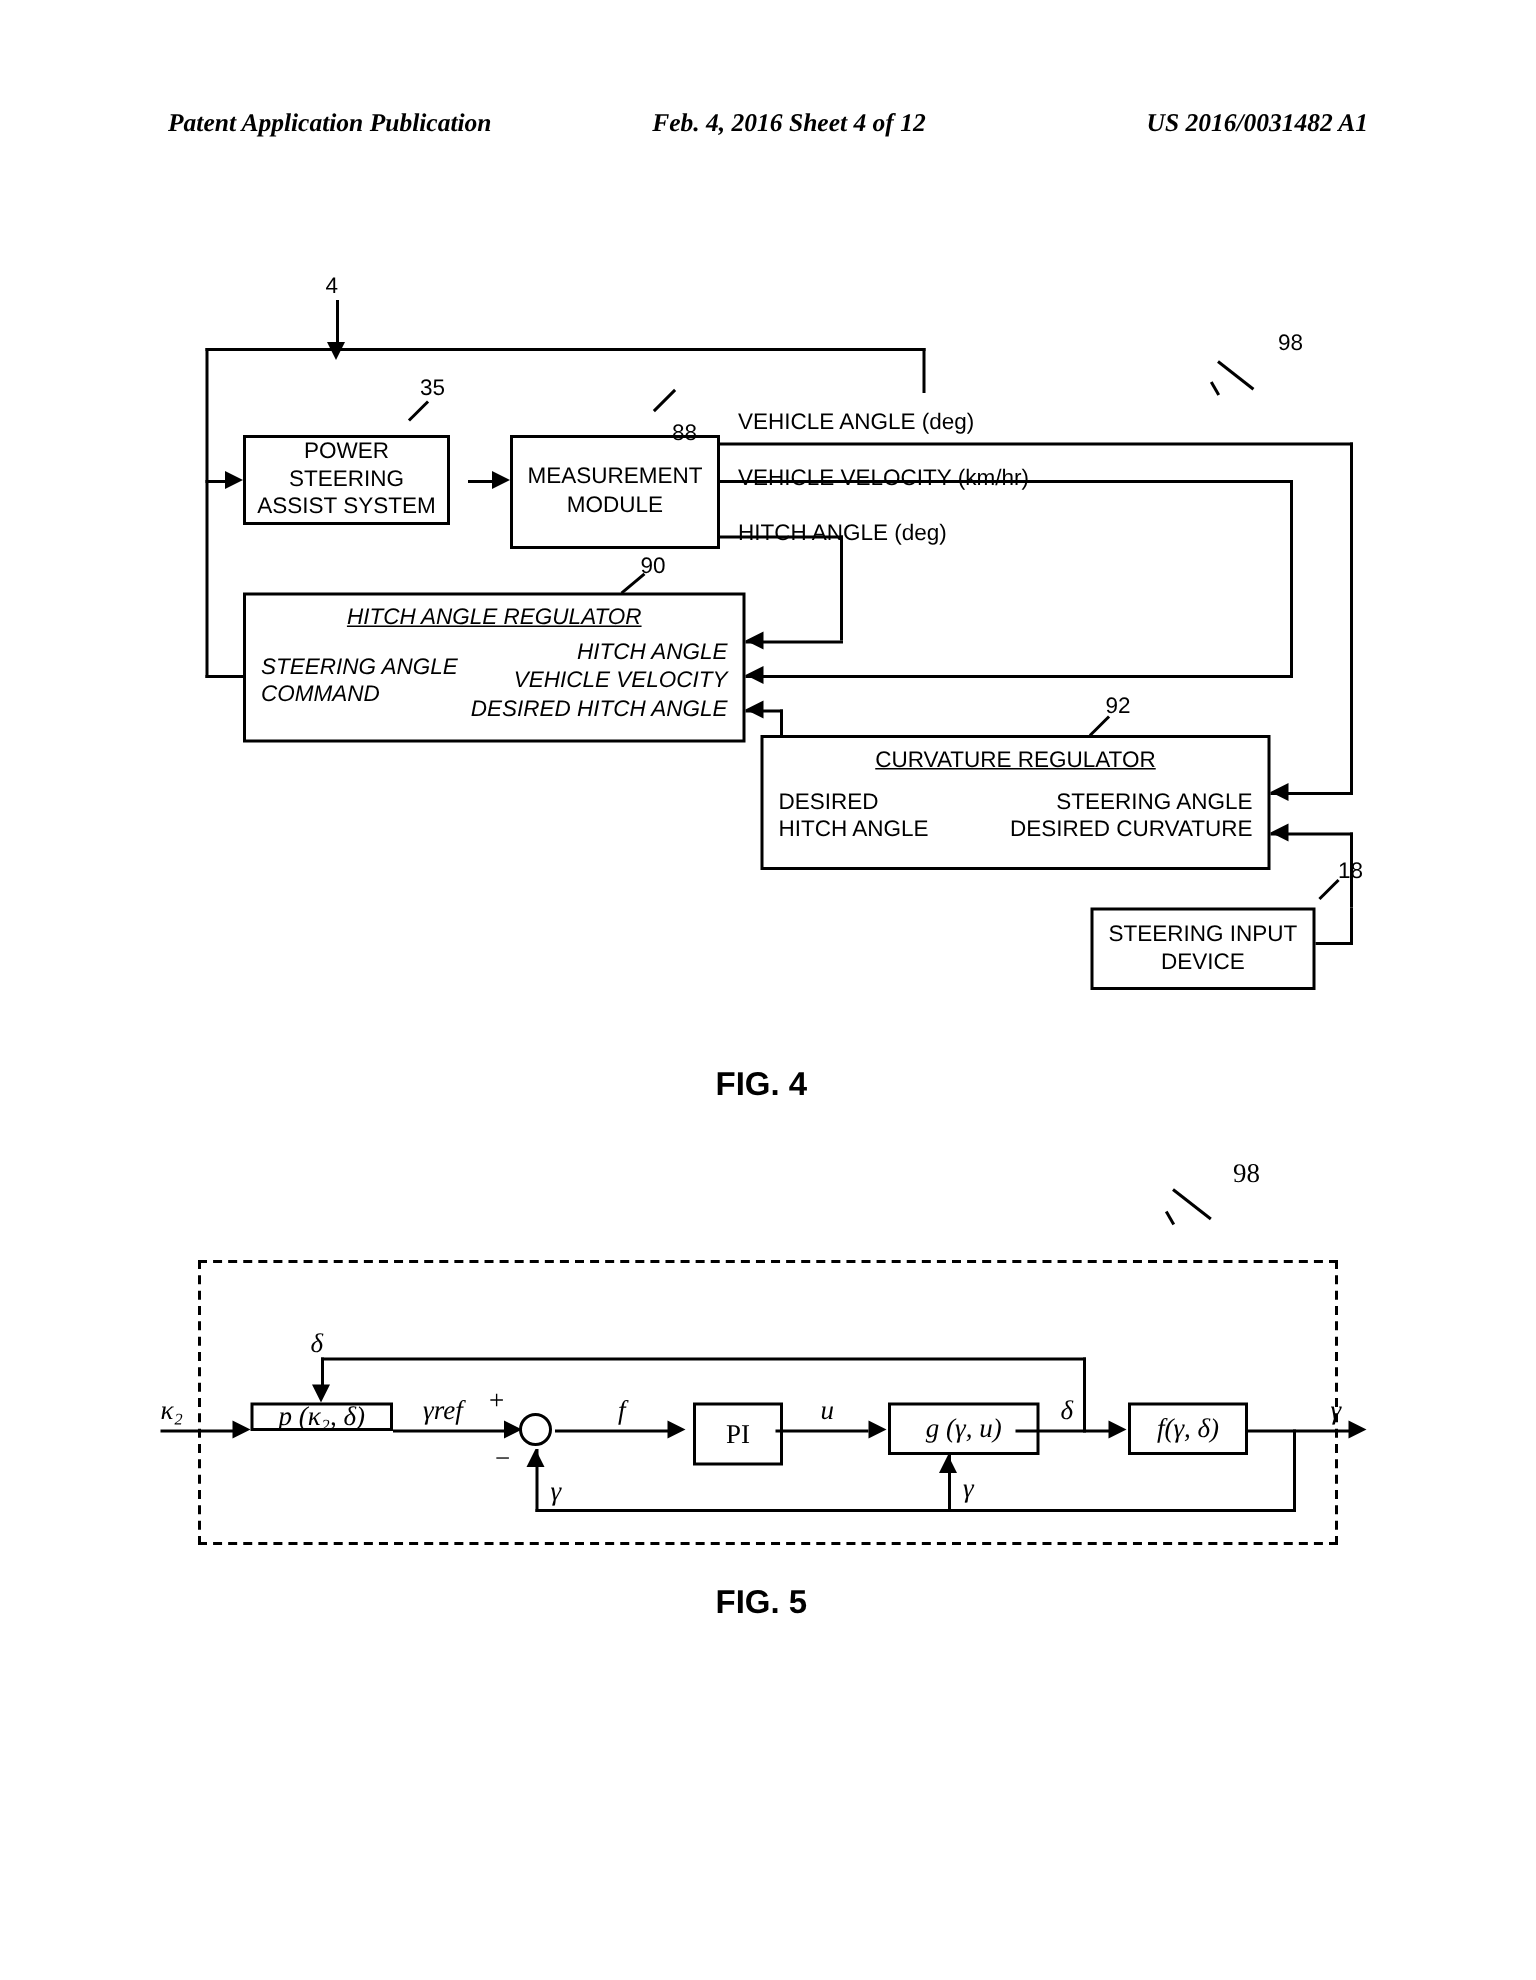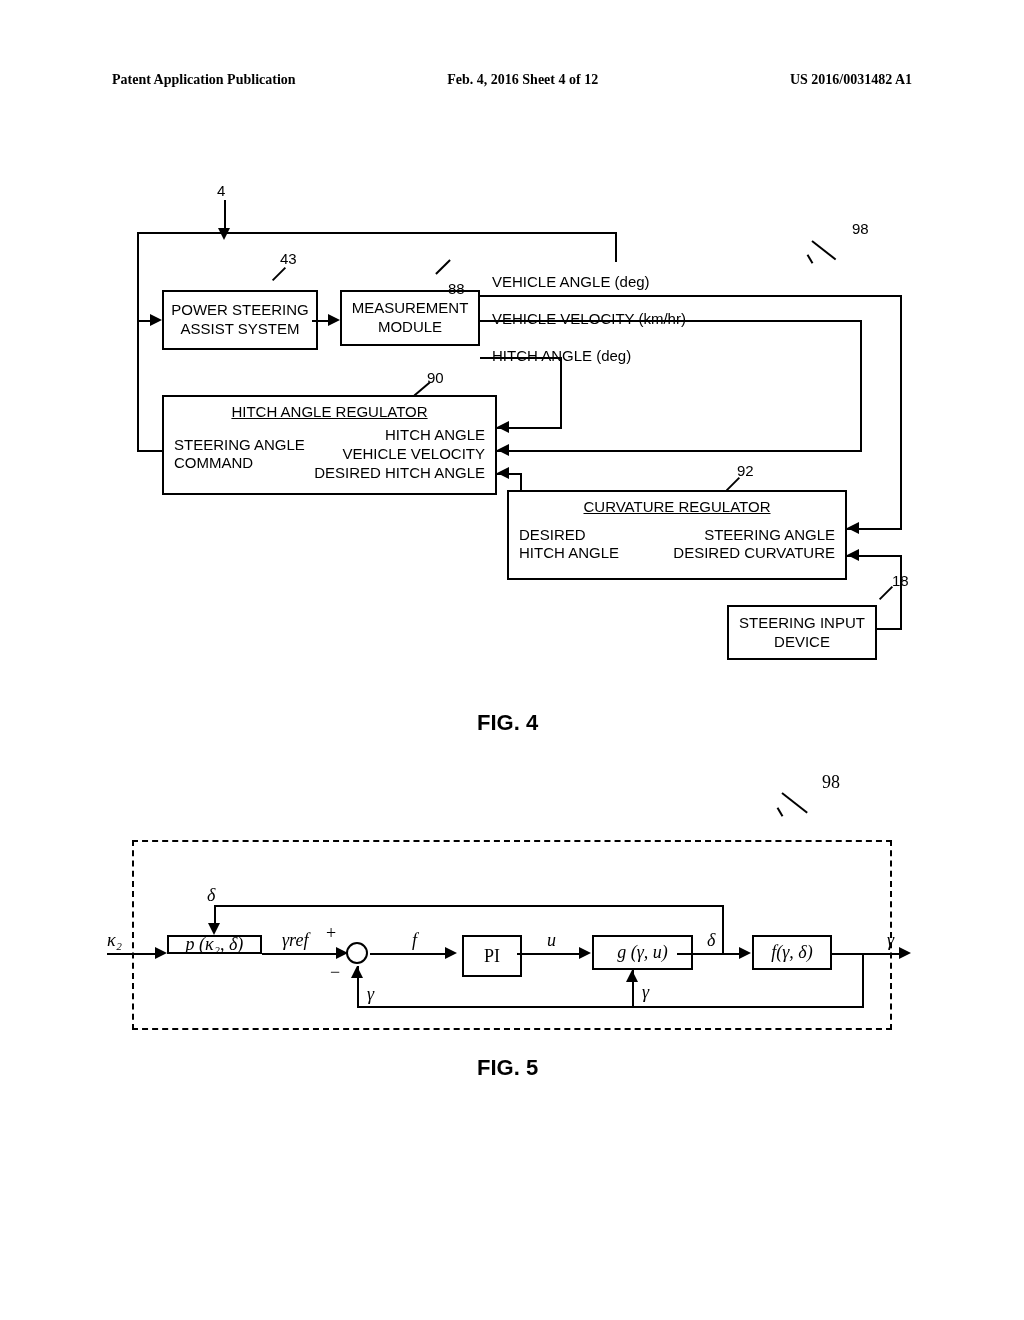--- a/index.html
+++ b/index.html
@@ -13,22 +13,23 @@
   
   
   .page-header {
     position: absolute;
     top: 72px;
     left: 112px;
     right: 112px;
     display: flex;
     justify-content: space-between;
     font-family: "Times New Roman", serif;
-    font-size: 14px;
+    font-size: 17px;
     font-weight: bold;
+    font-style: italic;
   }
   .page-header .pub-date { position: relative; left: -20px; }
 
   
   .fig4-area {
     position: absolute;
     top: 150px;
     left: 112px;
     width: 800px;
     height: 540px;
@@ -103,29 +104,29 @@
 <div class="fig4-area">
 
   <div class="lead-label" style="top:70px; left:740px;">98</div>
   <div class="line" style="top:90px; left:700px; width:30px; height:2px; transform:rotate(38deg); transform-origin:left center;"></div>
   <div class="tick" style="top:108px; left:693px; width:10px; height:2px; transform:rotate(60deg);"></div>
 
   <div class="lead-label" style="top:32px; left:105px;">4</div>
   <div class="line vline" style="top:50px; left:112px; height:30px;"></div>
   <div class="arrow-down" style="top:78px; left:106px;"></div>
 
-  <div class="box" style="top:140px; left:50px; width:156px; height:60px;">
+  <div class="box" style="top:140px; left:50px; width:138px; height:60px;">
     <span>POWER STEERING</span>
     <span>ASSIST SYSTEM</span>
   </div>
 
-  <div class="lead-label" style="top:100px; left:168px;">43</div>
+  <div class="lead-label" style="top:100px; left:168px;">35</div>
   <div class="line" style="top:123px; left:158px; width:18px; height:2px; transform:rotate(-45deg);"></div>
 
-  <div class="box" style="top:140px; left:228px; width:140px; height:56px;">
+  <div class="box" style="top:140px; left:228px; width:140px; height:76px;">
     <span>MEASUREMENT</span>
     <span>MODULE</span>
   </div>
 
   <div class="lead-label" style="top:92px; left:336px;margin-top:38px;">88</div>
   <div class="line" style="top:116px; left:321px; width:20px; height:2px; transform:rotate(-45deg);"></div>
 
   <div class="line hline" style="top:170px; left:200px; width:17px;"></div>
   <div class="arrow-right" style="top:164px; left:216px;"></div>
 
@@ -134,21 +135,21 @@
   <div class="lead-label" style="top:197px; left:380px;">HITCH ANGLE (deg)</div>
 
   <div class="line hline" style="top:145px; left:368px; width:422px;"></div>
   <div class="line hline" style="top:170px; left:368px; width:382px;"></div>
   <div class="line hline" style="top:207px; left:368px; width:82px;"></div>
 
   <div class="line vline" style="top:145px; left:788px; height:235px;"></div>
   <div class="line vline" style="top:170px; left:748px; height:132px;"></div>
   <div class="line vline" style="top:207px; left:448px; height:70px;"></div>
 
-  <div class="box" style="top:245px; left:50px; width:335px; height:100px; align-items:stretch; padding:6px 10px;">
+  <div class="box" style="top:245px; left:50px; width:335px; height:100px; align-items:stretch; padding:6px 10px;font-style:italic;">
     <div style="text-align:center;"><span class="ul-title">HITCH ANGLE REGULATOR</span></div>
     <div style="display:flex; justify-content:space-between; flex:1; align-items:center;">
       <div style="text-align:left;">
         <div>STEERING ANGLE</div>
         <div>COMMAND</div>
       </div>
       <div style="text-align:right;">
         <div>HITCH ANGLE</div>
         <div>VEHICLE VELOCITY</div>
         <div>DESIRED HITCH ANGLE</div>

